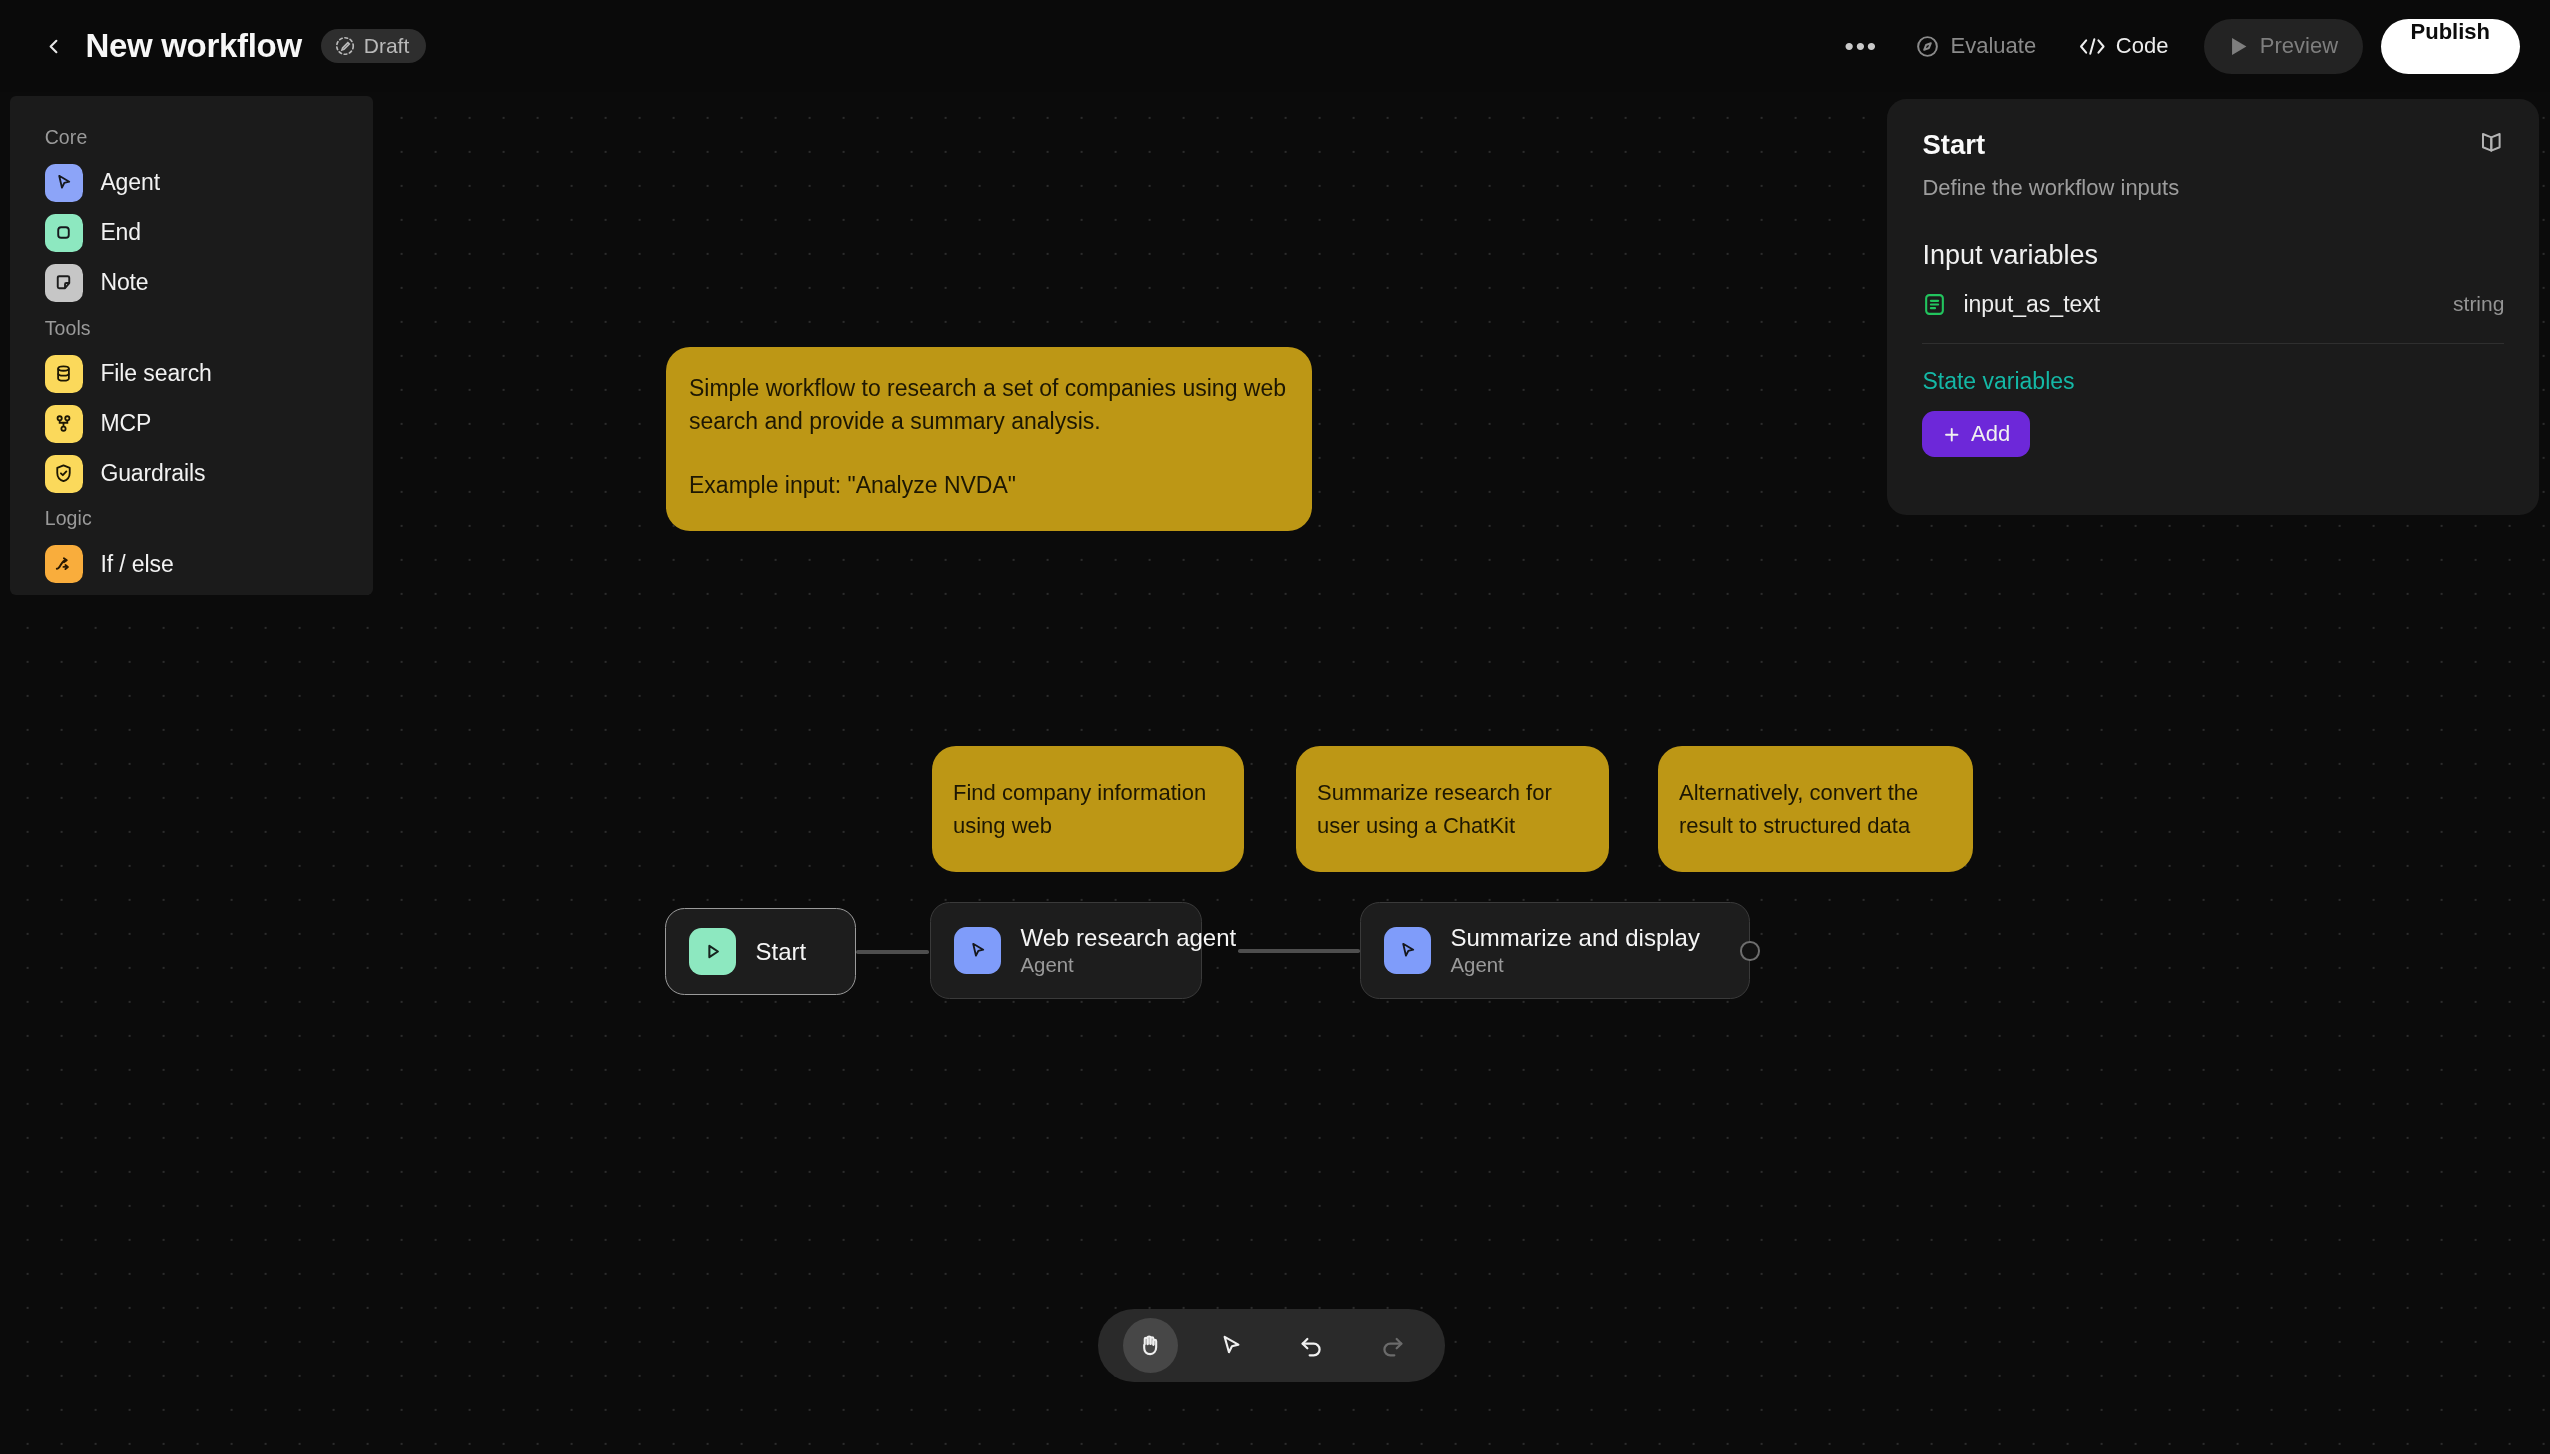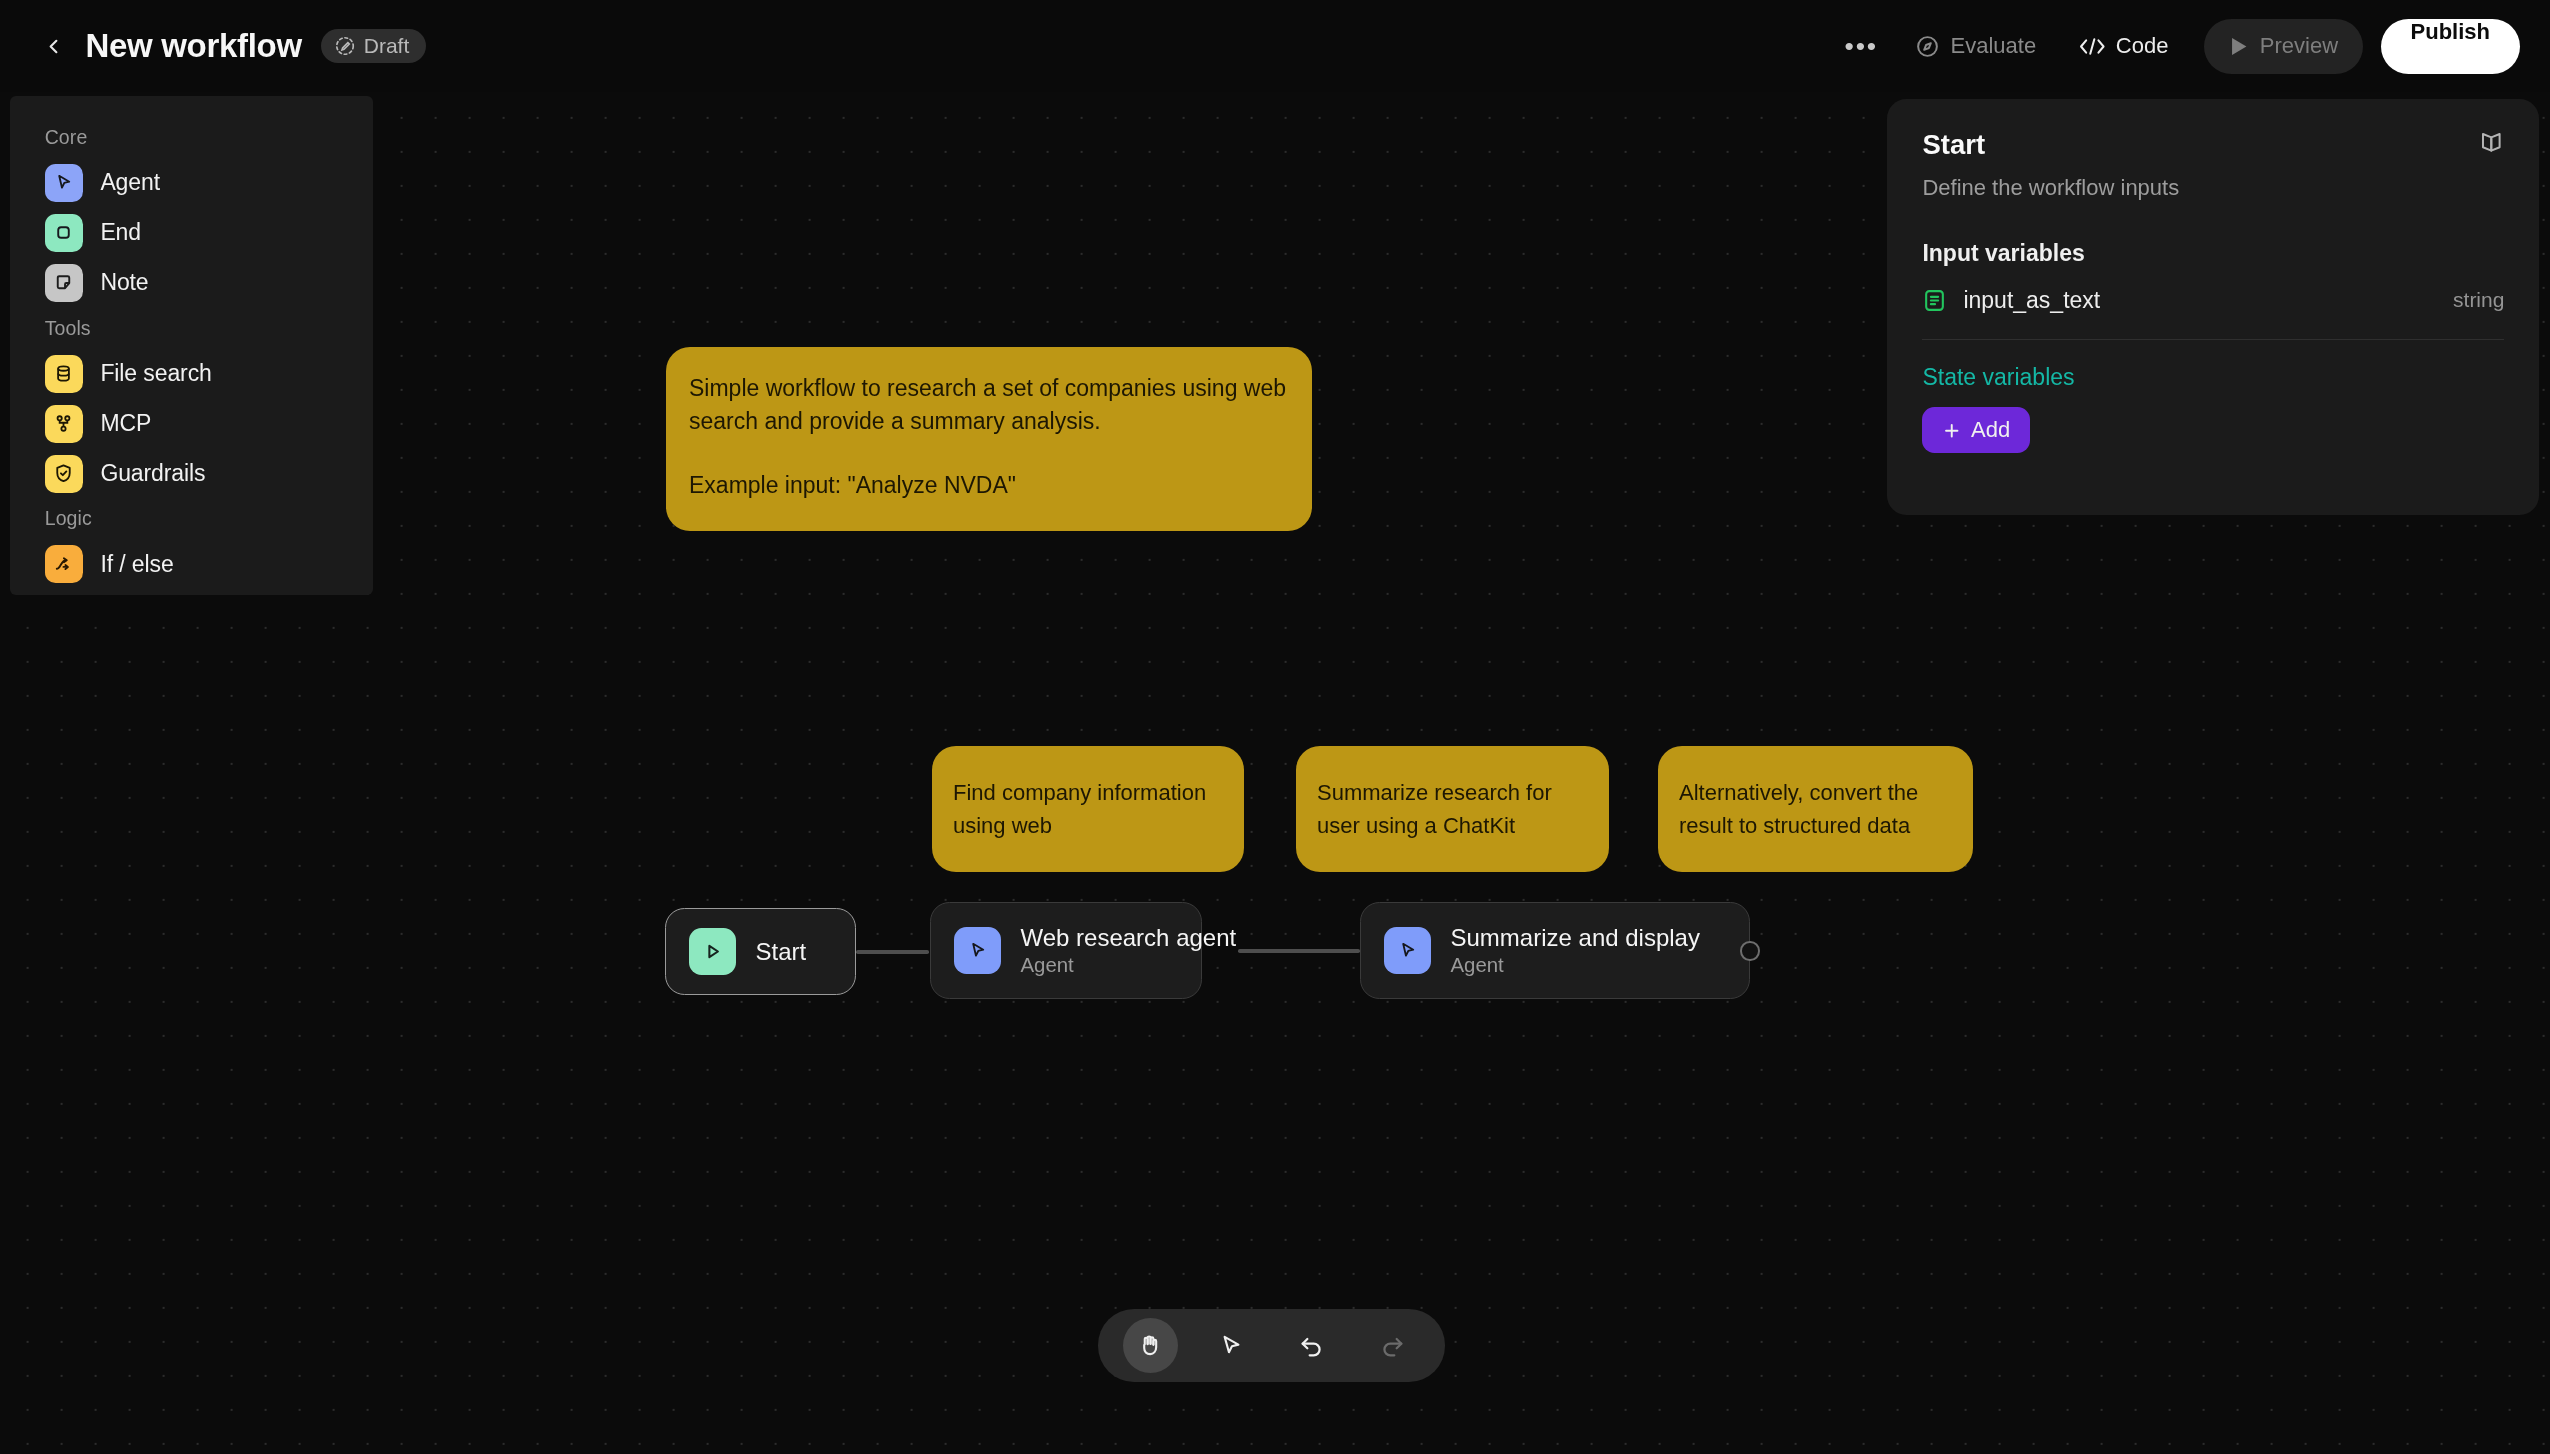--- a/index.html
+++ b/index.html
@@ -85,21 +85,21 @@
 
   
   .inspector {
     position: absolute; right: 10.6px; top: 99px; width: 652px; height: 416px;
     background: #1b1b1b; border-radius: 19.5px; z-index: 30; padding: 30px 35px;
   }
   .ins-head { display: flex; align-items: flex-start; }
   .ins-title { font-size: 27.5px; font-weight: 700; color: #fafafa; }
   .ins-book { margin-left: auto; cursor: pointer; opacity: .85; }
   .ins-sub { margin-top: 14px; font-size: 22px; color: #9d9d9d; }
-  .ins-sect { margin-top: 39px; font-size: 23px; color: #f0f0f0; font-weight: 700; }
+  .ins-sect { margin-top: 39px; font-size: 27px; color: #f0f0f0; font-weight: 400; }
   .ins-var {
     margin-top: 19.5px; display: flex; align-items: center; gap: 16px;
   }
   .ins-var-name { font-size: 23px; color: #ededed; }
   .ins-var-type { margin-left: auto; font-size: 21px; color: #949494; }
   .ins-divider { margin-top: 25px; height: 0.9px; background: #2f2f2f; }
   .ins-sect2 { margin-top: 25px; font-size: 23px; color: #14b8a6; font-weight: 500; }
   .ins-add {
     margin-top: 16px; display: inline-flex; align-items: center; gap: 9.7px;
     height: 46px; padding: 0 19.5px; border-radius: 12.4px; background: #6d28d9;

